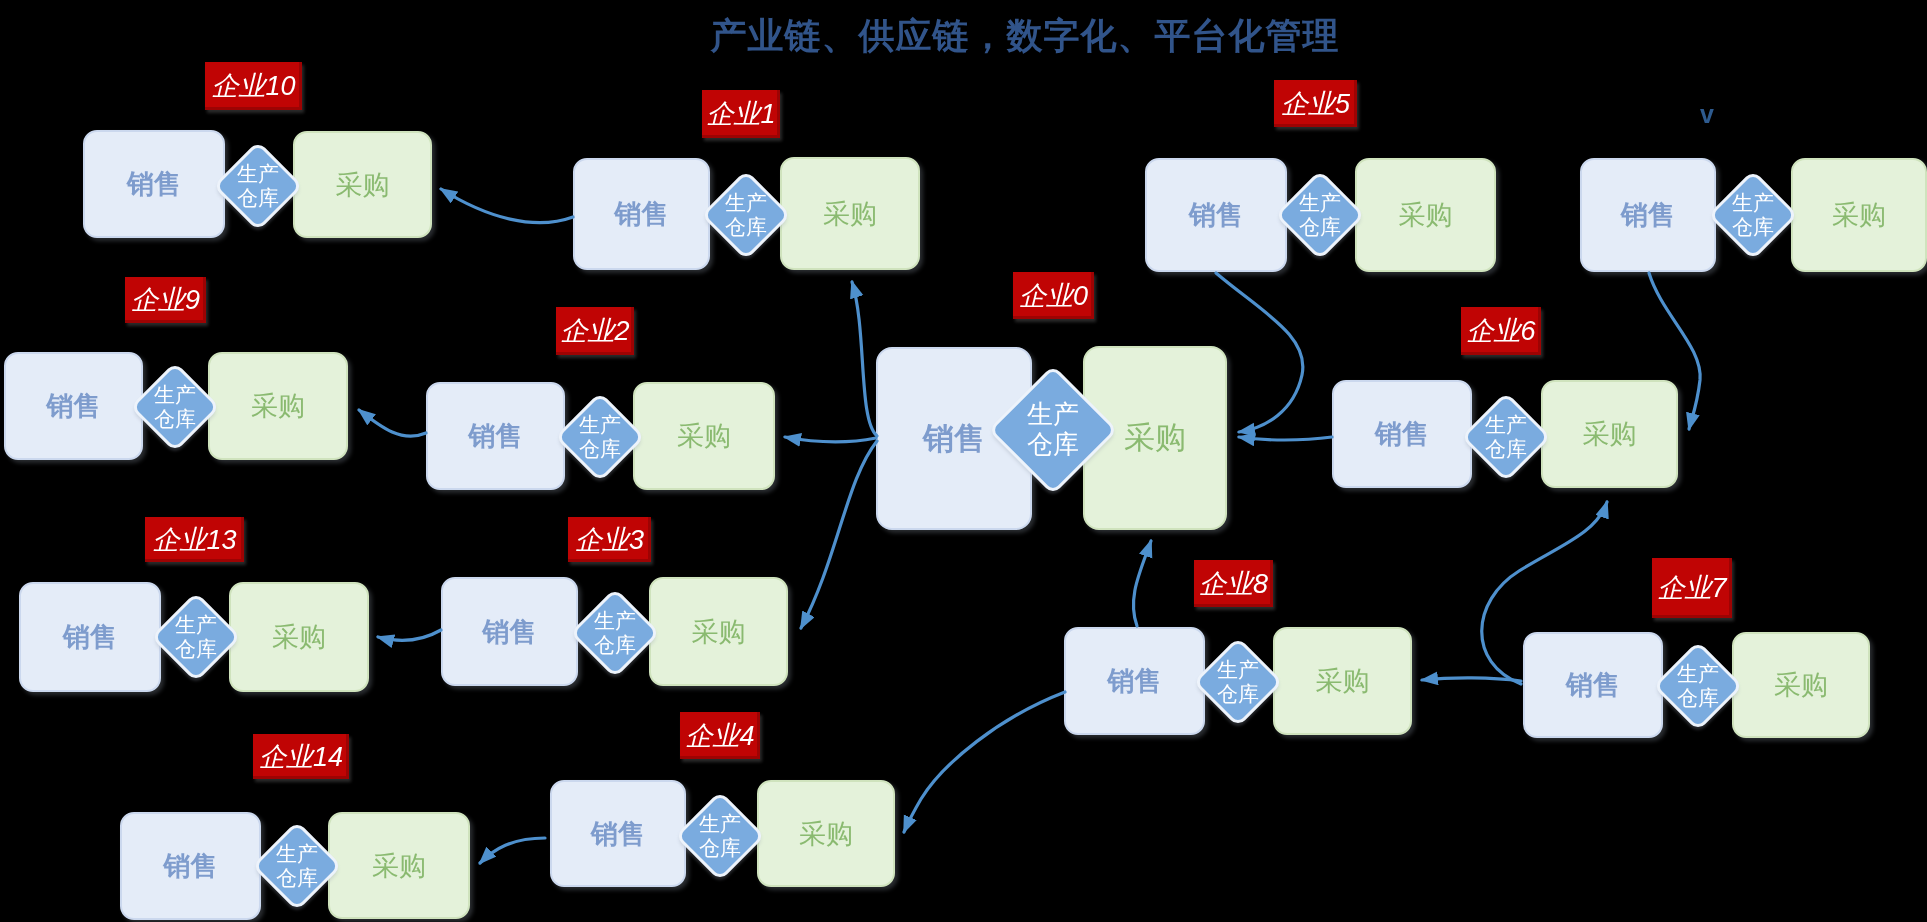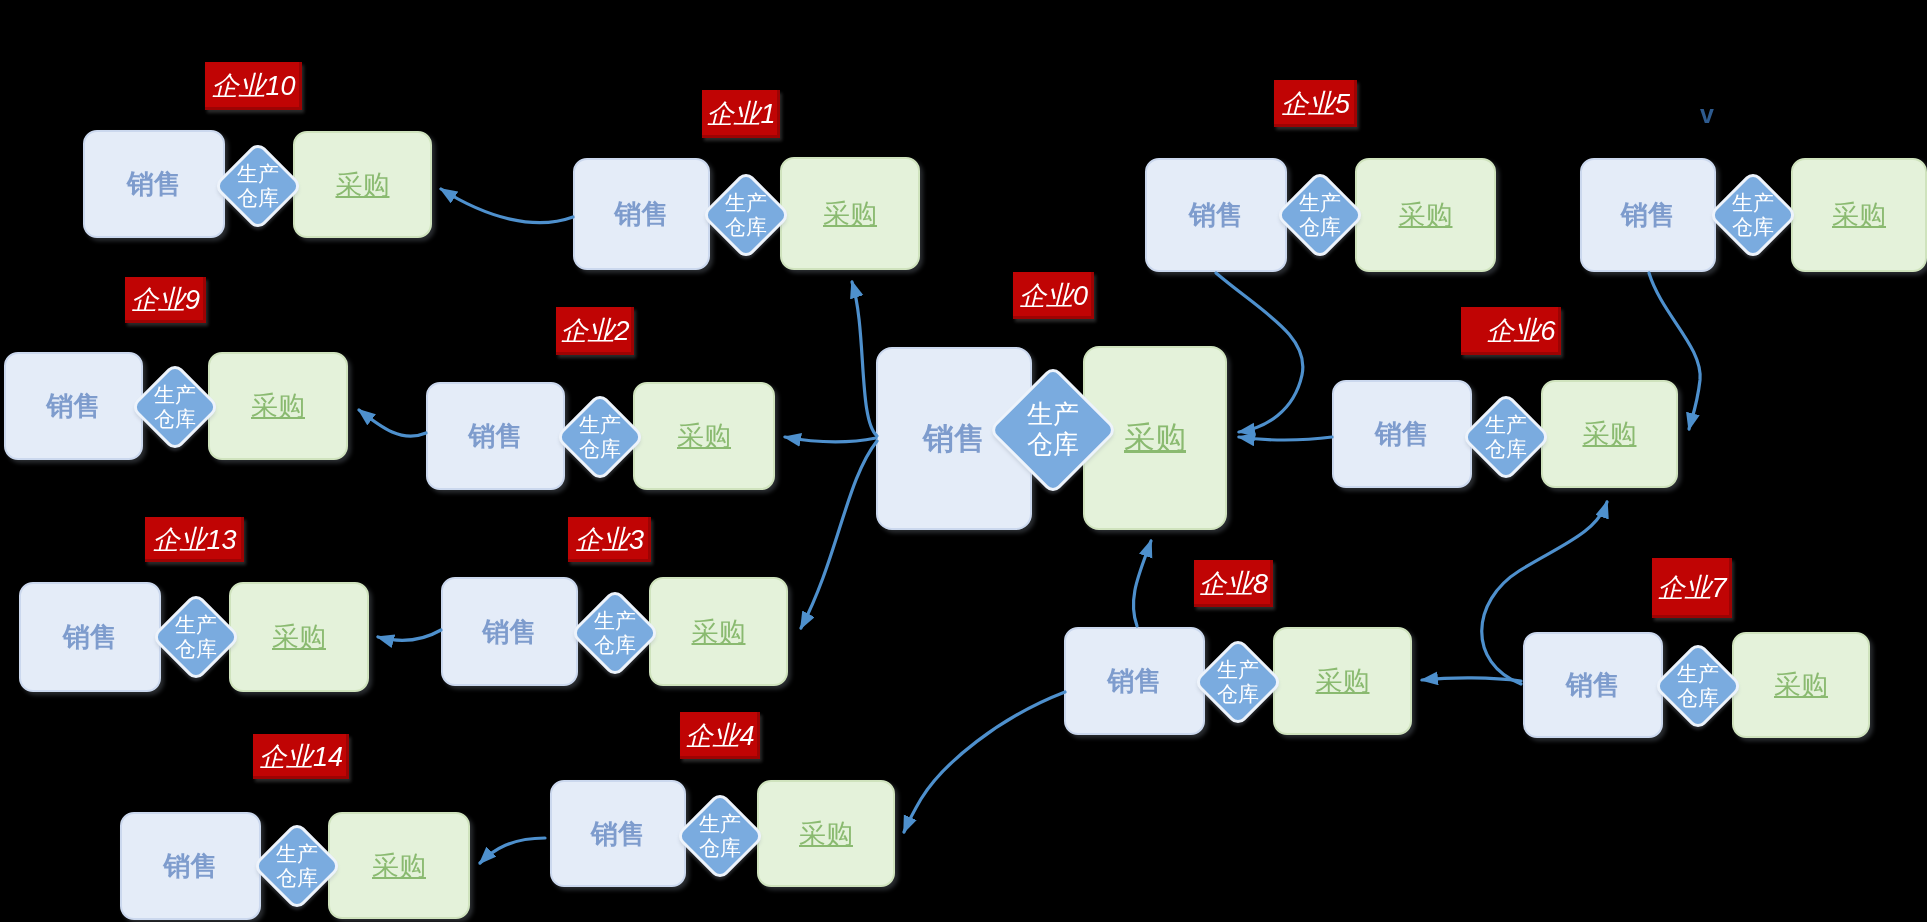--- a/index.html
+++ b/index.html
@@ -43,21 +43,21 @@
   .elabel-text{color:var(--label-text);font-size:27px;white-space:nowrap;}
   .nbox{
     position:absolute;z-index:1;box-sizing:border-box;
     display:flex;align-items:center;justify-content:center;
     border-radius:14px;
     box-shadow:3px 3px 4px rgba(150,160,175,0.28);
   }
   .sales{background:var(--sales-fill);border:2px solid var(--sales-border);}
   .sales span{color:var(--sales-text);font-size:27px;font-weight:bold;}
   .proc{background:var(--proc-fill);border:2px solid var(--proc-border);}
-  .proc span{color:var(--proc-text);font-size:27px;text-decoration:underline;}
+  .proc span{color:var(--proc-text);font-size:27px;}
   .big .sales span,.big .proc span{font-size:31px;}
   .big .nbox{border-radius:16px;}
   .diamond{position:absolute;z-index:3;}
   .dsq{
     position:absolute;left:0;top:0;right:0;bottom:0;
     background:var(--diamond-fill);
     border:3px solid var(--diamond-border);
     border-radius:10px;box-sizing:border-box;
     transform:rotate(45deg);
     box-shadow:2px 2px 3px rgba(150,160,175,0.25);
@@ -67,20 +67,21 @@
     transform:translateY(-50%);
     text-align:center;color:var(--diamond-text);
     font-size:21px;line-height:1.15;z-index:2;
   }
   .big .dtext{font-size:26px;}
 </style>
 </head>
 <body>
 
 <div id="canvas">
+  <div id="title">产业链、供应链，数字化、平台化管理</div>
   <div id="stray-v">v</div>
   <svg id="arrows" width="1927" height="922" viewBox="0 0 1927 922">
     <defs>
       <marker id="ah" markerUnits="userSpaceOnUse" markerWidth="19" markerHeight="15" refX="16" refY="7" orient="auto">
         <path d="M0,0 L18,7 L0,14 Z" fill="#4e90cd"></path>
       </marker>
     </defs>
   <path d="M573,217 C535,231 487,218 441,189" class="flow" marker-end="url(#ah)"></path>
       <path d="M426,433 C402,443 382,428 359,410" class="flow" marker-end="url(#ah)"></path>
       <path d="M441,630 C420,642 400,643 378,637" class="flow" marker-end="url(#ah)"></path>
@@ -205,21 +206,21 @@
     <div class="diamond" style="left: 1288px; top: 183px; width: 64px; height: 64px;">
       <div class="dsq"></div>
       <div class="dtext">
         <span class="l1">生产</span><br>
         <span class="l2">仓库</span>
       </div>
     </div>
   </div>
 
   <div class="unit">
-    <div class="elabel" style="left: 1461px; top: 307px; width: 80px; height: 48px; padding-left: 20px;">
+    <div class="elabel" style="left: 1461px; top: 307px; width: 80px; height: 48px;">
       <span class="elabel-text">企业6</span>
     </div>
     <div class="nbox sales" style="left: 1332px; top: 380px; width: 140px; height: 108px;">
       <span>销售</span>
     </div>
     <div class="nbox proc" style="left: 1541px; top: 380px; width: 137px; height: 108px;">
       <span>采购</span>
     </div>
     <div class="diamond" style="left: 1474px; top: 405px; width: 64px; height: 64px;">
       <div class="dsq"></div>

